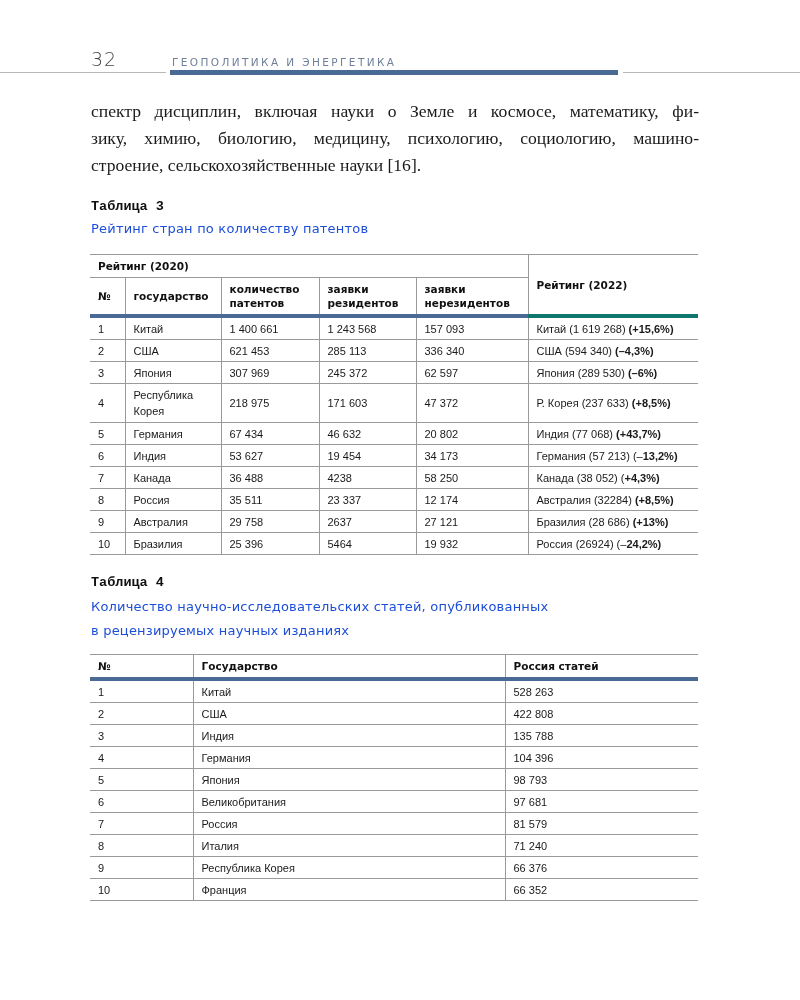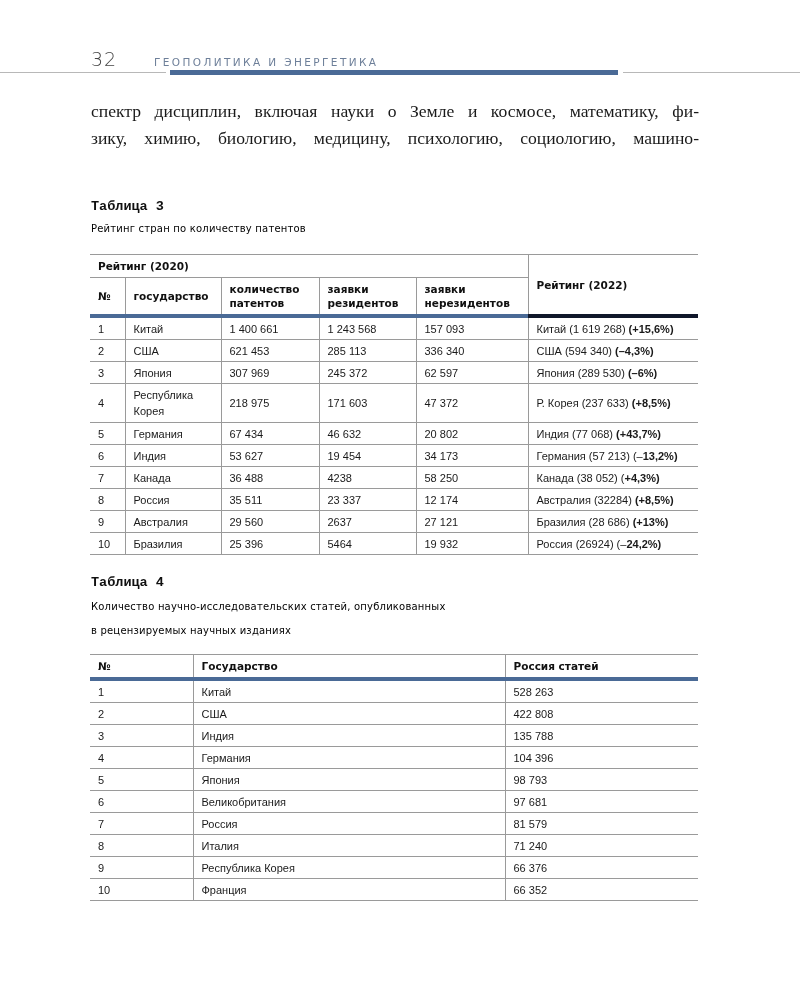--- a/index.html
+++ b/index.html
@@ -7,21 +7,21 @@
       width: 800px; height: 1000px; background: #ffffff; position: relative; overflow: hidden;
       color: #1a1a1a;
     }
     .running-head { position: absolute; left: 0; top: 0; width: 737px; height: 80px; }
     .page-num {
       position: absolute; left: 91px; top: 48px;
       font-family: "DejaVu Sans", sans-serif; font-size: 19px; font-weight: 300;
       color: #444; letter-spacing: 1px;
     }
     .section-title {
-      position: absolute; left: 154px; top: 56px;
+      position: absolute; left: 172px; top: 56px;
       font-family: "DejaVu Sans", sans-serif; font-size: 10.5px; letter-spacing: 2.4px;
       color: #6d7f99;
     }
     .rule-left { position: absolute; left: 0; top: 72px; width: 166px; height: 1px; background: #b8b8b8; }
     .rule-blue { position: absolute; left: 170px; top: 70px; width: 448px; height: 5px; background: #4a6a96; }
     .rule-right { position: absolute; left: 623px; top: 72px; width: 177px; height: 1px; background: #b8b8b8; }
 
     .body-text {
       position: absolute; left: 91px; top: 98px; width: 608px;
       font-family: "Liberation Serif", serif; font-size: 17.6px; line-height: 27px;
@@ -29,38 +29,38 @@
     }
     .body-text span { display: block; white-space: nowrap; }
     .body-text span.j { text-align: justify; text-align-last: justify; }
 
     .tbl-label {
       position: absolute; left: 91px;
       font-family: Liberation Mono, monospace; font-weight: bold; font-size: 13.5px; color: #111;
     }
     .tbl-caption {
       position: absolute; left: 91px;
-      font-family: "DejaVu Sans", sans-serif; font-size: 10px; color: #000000; line-height: 24px;
+      font-family: "DejaVu Sans", sans-serif; font-size: 13px; color: #1d4ed8; line-height: 24px;
       letter-spacing: 0.2px;
     }
 
     table {
       position: absolute; left: 90px; border-collapse: collapse;
       font-family: "Liberation Sans", sans-serif; font-size: 11px; color: #1a1a1a;
     }
     td, th { padding: 0 8px; text-align: left; vertical-align: middle; }
     th { font-family: "DejaVu Sans", sans-serif; font-size: 10.5px; font-weight: bold; color: #111; line-height: 14px; }
 
     
     #t3 { top: 254px; width: 608px; }
     #t3 tr.h1 th { height: 22px; border-top: 1px solid #9a9a9a; }
     #t3 tr.h2 th { height: 36px; border-top: 1px solid #9a9a9a; }
     #t3 th.r2022 { border-top: 1px solid #9a9a9a; border-left: 1px solid #9a9a9a; }
     #t3 tr.h2 th { border-bottom: 4px solid #4a6a96; }
-    #t3 th.r2022 { border-bottom: 4px solid #0f172a; }
+    #t3 th.r2022 { border-bottom: 4px solid #0f766e; }
     #t3 tr.h2 th + th { border-left: 1px solid #9a9a9a; }
     #t3 td { height: 21px; border-bottom: 1px solid #9a9a9a; }
     #t3 td + td { border-left: 1px solid #9a9a9a; }
     #t3 tr.tall td { height: 38px; line-height: 16px; }
     #t3 td b { font-weight: bold; }
 
     
     #t4 { top: 654px; width: 608px; }
     #t4 th { height: 22px; border-top: 1px solid #9a9a9a; border-bottom: 4px solid #4a6a96; }
     #t4 th + th { border-left: 1px solid #9a9a9a; }
@@ -74,20 +74,21 @@
   <div class="page-num">32</div>
   <div class="section-title">ГЕОПОЛИТИКА И ЭНЕРГЕТИКА</div>
   <div class="rule-left"></div>
   <div class="rule-blue"></div>
   <div class="rule-right"></div>
 </div>
 
 <div class="body-text">
   <span class="j">спектр дисциплин, включая науки о Земле и космосе, математику, фи-</span>
   <span class="j">зику, химию, биологию, медицину, психологию, социологию, машино-</span>
+  <span>строение, сельскохозяйственные науки [16].</span>
 </div>
 
 <div class="tbl-label" style="top:199px;">Таблица 3</div>
 <div class="tbl-caption" style="top:217px;">Рейтинг стран по количеству патентов</div>
 
 <table id="t3">
   <colgroup>
     <col style="width:35px">
       <col style="width:96px">
       <col style="width:98px">
@@ -169,21 +170,21 @@
         <td>8</td>
         <td>Россия</td>
         <td>35 511</td>
         <td>23 337</td>
         <td>12 174</td>
         <td style="white-space: nowrap;"><span style="white-space: pre;">Австралия (32284) </span><b>(+8,5%)</b></td>
       </tr>
       <tr>
         <td>9</td>
         <td>Австралия</td>
-        <td>29 560</td>
+        <td>29 758</td>
         <td>2637</td>
         <td>27 121</td>
         <td style="white-space: nowrap;"><span style="white-space: pre;">Бразилия (28 686) </span><b>(+13%)</b></td>
       </tr>
       <tr>
         <td>10</td>
         <td>Бразилия</td>
         <td>25 396</td>
         <td>5464</td>
         <td>19 932</td>

